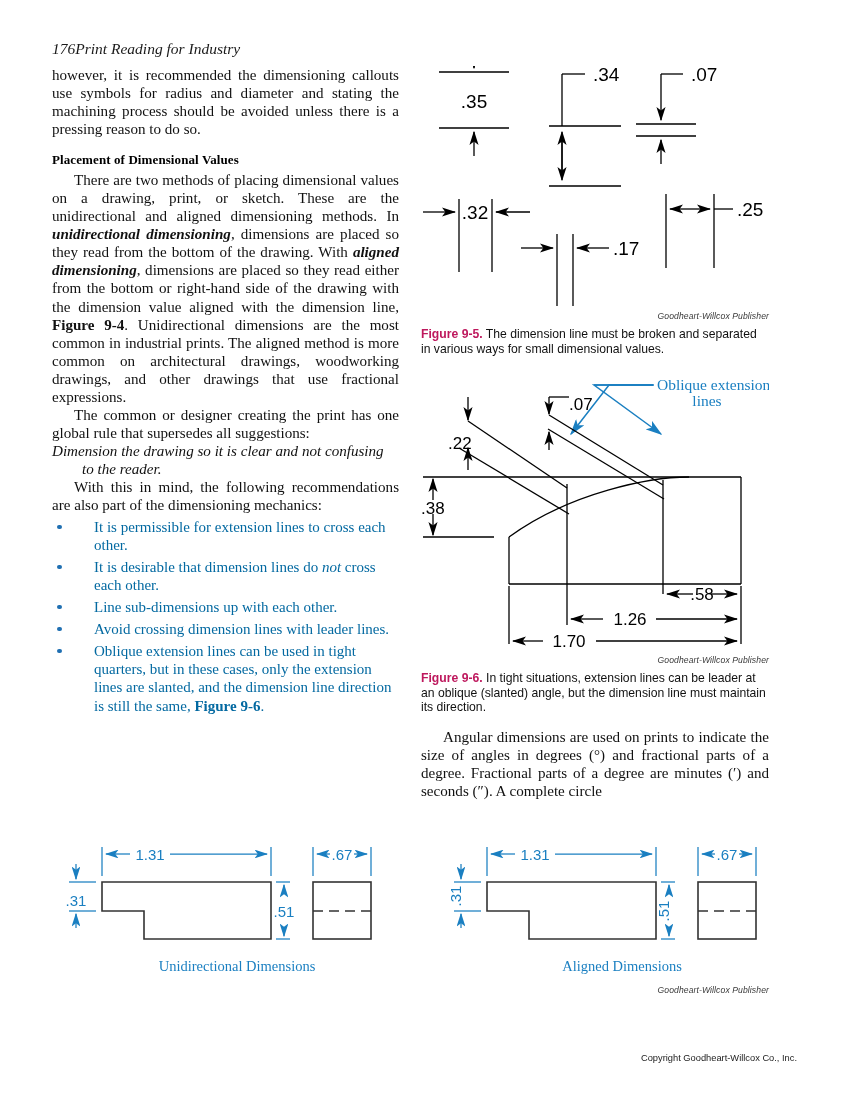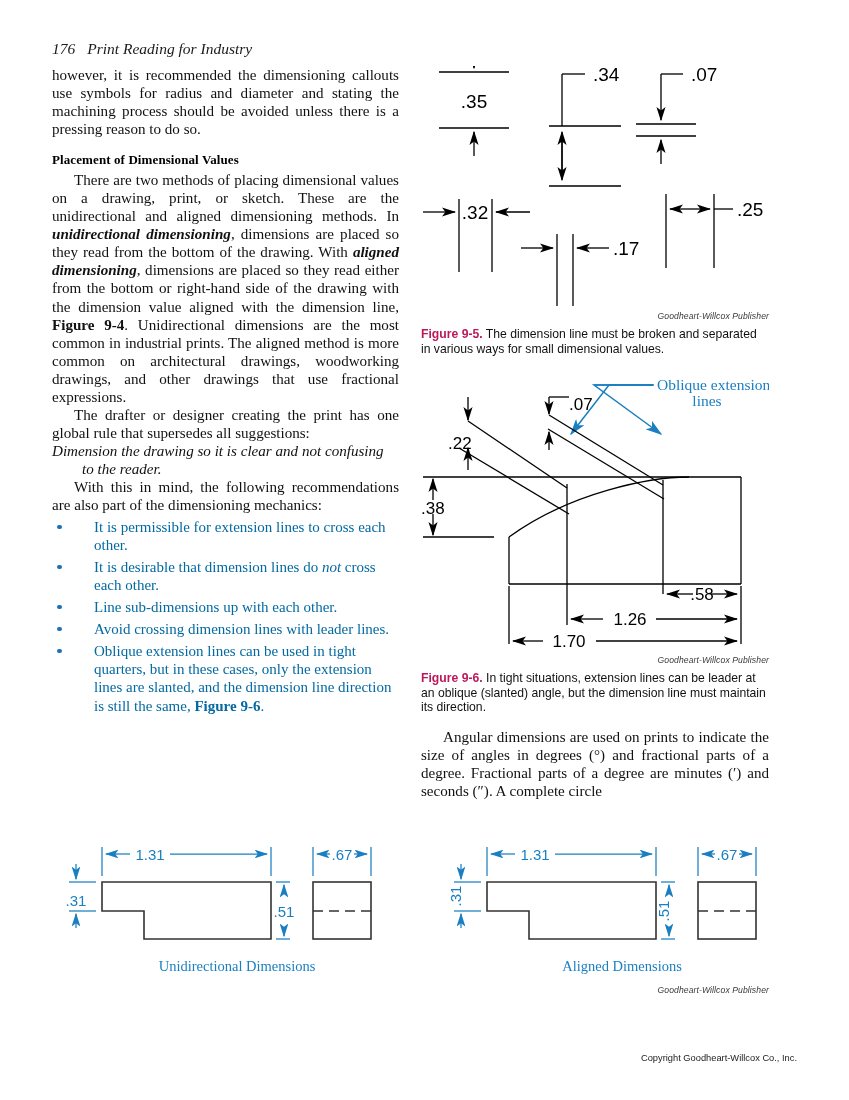--- a/index.html
+++ b/index.html
@@ -1,21 +1,21 @@
 <!DOCTYPE html>
 <html><head>
 <meta charset="utf-8">
 <style>
   html,body{margin:0;padding:0;background:#ffffff;}
   body{width:849px;height:1100px;position:relative;font-family:"Liberation Serif",serif;color:#000;}
   .page{position:absolute;left:0;top:0;width:849px;height:1100px;overflow:hidden;}
 
   
   .runhead{position:absolute;left:52px;top:40px;font-family:"Liberation Serif",serif;font-style:italic;font-size:15.5px;color:#1a1a1a;}
-  .runhead .pg{font-style:italic;margin-right:12px;}
+  .runhead .pg{font-style:italic;margin-right:0;}
 
   
   .colL{position:absolute;left:52px;top:66px;width:347px;}
   .colR{position:absolute;left:421px;top:66px;width:348px;}
 
   p.body{
     margin:0 0 0 0;font-size:15.1px;line-height:18.05px;
     text-align:justify;text-justify:inter-word;hyphens:none;
     font-family:"Liberation Serif",serif;color:#111;
   }
@@ -68,21 +68,21 @@
   </div>
 
   <div class="colL">
 
     <p class="body">however, it is recommended the dimensioning callouts use symbols for radius and diameter and stating the machining process should be avoided unless there is a pressing reason to do so.</p>
 
     <h2 class="head">Placement of Dimensional Values</h2>
 
     <p class="body indent"><span>There are two methods of placing dimensional  values on a drawing, print, or sketch. These are the unidirectional and aligned dimensioning methods. In </span><span class="bi">unidirectional dimensioning</span><span>, dimensions are placed so they read from the bottom of the drawing. With </span><span class="bi">aligned dimensioning</span><span>, dimensions are placed so they read either from the bottom or right-hand side of the drawing with the dimension value aligned with the dimension line, </span><span class="bd">Figure 9-4</span><span>. Unidirectional dimensions are the most common in industrial prints. The aligned method is more common on architectural drawings, woodworking drawings, and other drawings that use fractional expressions.</span></p>
 
-    <p class="body indent">The drafter or designer creating the print has one global rule that supersedes all suggestions:</p>
+    <p class="body indent">The common or designer creating the print has one global rule that supersedes all suggestions:</p>
 
     <p class="rule"><span>Dimension the drawing so it is clear and not confusing</span><span class="sec">to the reader.</span></p>
 
     <p class="body indent">With this in mind, the following recommendations are also part of the dimensioning mechanics:</p>
 
     <ul class="bul">
       <li><span class="dot"></span><span>It is permissible for extension lines to cross each other.</span></li>
       <li><span class="dot"></span><span>It is desirable that dimension lines do </span><span class="it">not</span><span> cross each other.</span></li>
       <li><span class="dot"></span><span>Line sub-dimensions up with each other.</span></li>
       <li><span class="dot"></span><span>Avoid crossing dimension lines with leader lines.</span></li>

